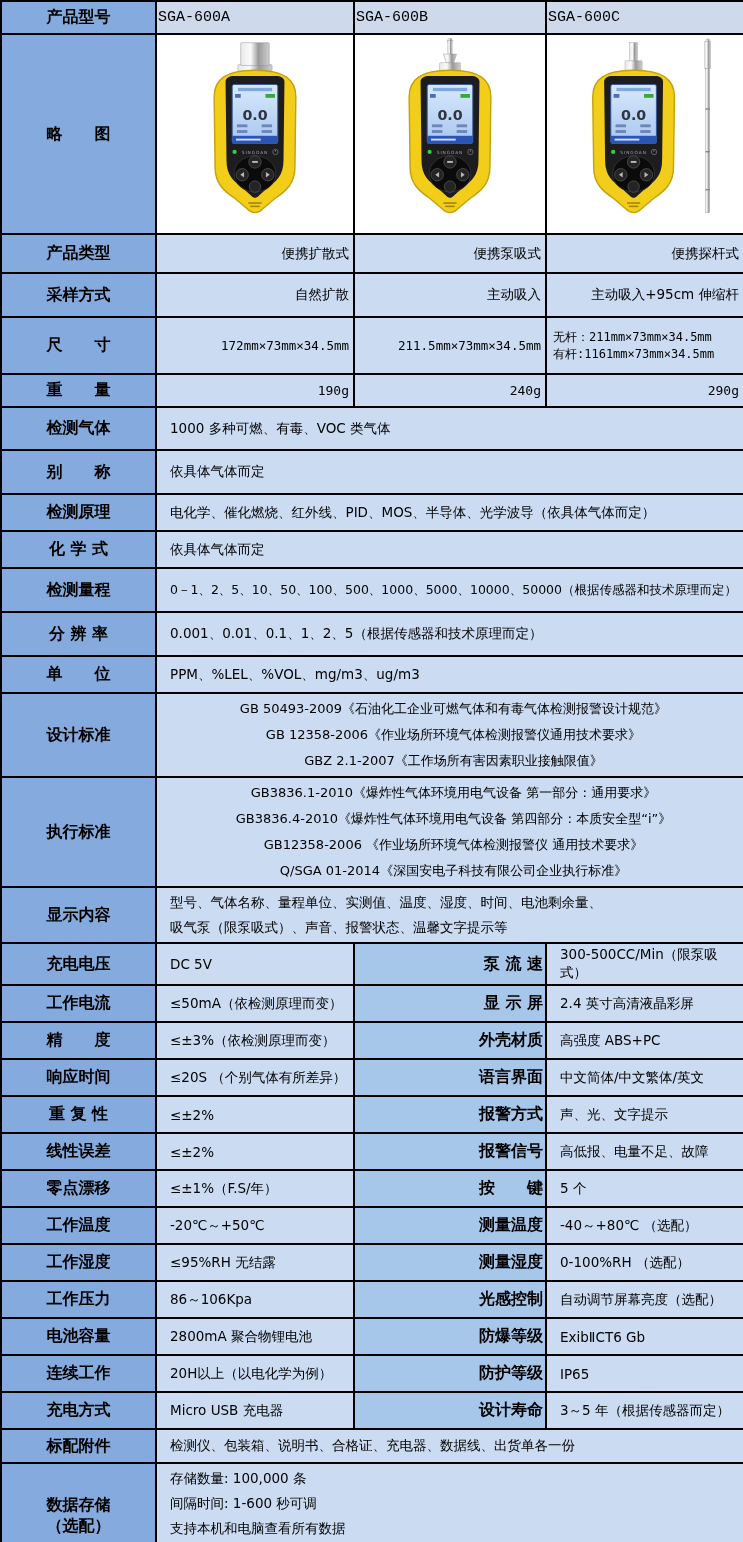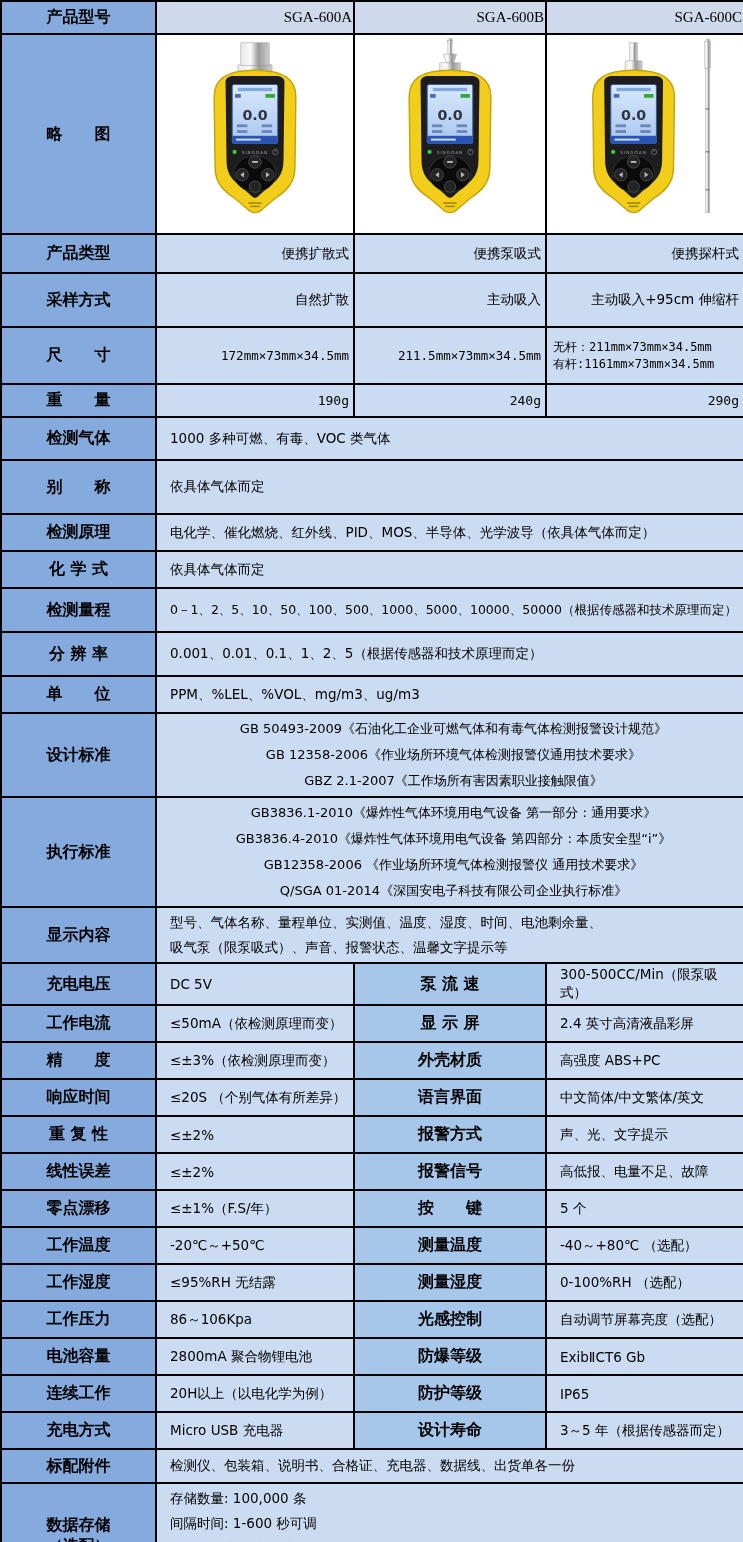--- a/index.html
+++ b/index.html
@@ -1,32 +1,32 @@
 <!DOCTYPE html>
 <html lang="zh"><head>
 <meta charset="utf-8">
 <style>
   html,body{margin:0;padding:0;background:#fff;}
   body{font-family:"DejaVu Sans","Liberation Sans",sans-serif;color:#000;}
   table{border-collapse:collapse;table-layout:fixed;width:743px;}
   th,td{border:2px solid #000;overflow:hidden;vertical-align:middle;}
   th.lbl{background:#85ABDE;font-weight:bold;font-size:16px;text-align:center;padding:0 2px;}
-  td.mlbl{background:#A6C6EA;font-weight:bold;font-size:16px;text-align:center;padding:0 2px;}
+  td.mlbl{background:#A6C6EA;font-weight:bold;font-size:16px;text-align:right;padding:0 2px;}
   td.val{background:#CBDBF2;font-size:13.5px;text-align:left;padding:2px 6px 2px 13px;}
   td.val.center{text-align:right;padding:2px 4px;}
-  td.hval{background:#CFD9EC;font-size:15px;text-align:right;
-          font-family:Liberation Serif, serif;margin-left:32px;}
+  td.hval{background:#CFD9EC;font-size:15px;text-align:left;
+          font-family:Liberation Mono, monospace;margin-left:32px;}
   td.imgcell{background:#fff;text-align:center;vertical-align:middle;padding:2px 0;}
   .preline{white-space:pre-line;}
   td.std{line-height:26px;text-align:center;}
   td.disp{line-height:25px;}
   td.store{line-height:25px;}
   .mono{font-family:"DejaVu Sans Mono","DejaVu Sans",monospace;}
   td.dim{background:#CBDBF2;font-size:12px;text-align:left;padding:2px 2px 2px 6px;}
-  .rh33{height:33px}.rh200{height:200px}.rh39{height:39px}.rh38{height:54px}
+  .rh33{height:33px}.rh200{height:200px}.rh39{height:39px}.rh38{height:44px}
   .rh57{height:57px}.rh37{height:37px}.rh36{height:44px}.rh35{height:43px}
   .rh78{height:78px}.rh106{height:106px}.rh50{height:50px}.rh34{height:34px}.rh100{height:100px}
   svg.dev{display:inline-block;}
   .scrv{font-family:"DejaVu Sans","Liberation Sans",sans-serif;font-weight:bold;font-size:15px;
         fill:#2f3440;text-anchor:middle;}
   .brand{font-family:"DejaVu Sans","Liberation Sans",sans-serif;font-size:4.5px;fill:#9aa0a6;
          letter-spacing:1px;text-anchor:middle;}
 </style>
 </head>
 <body>

